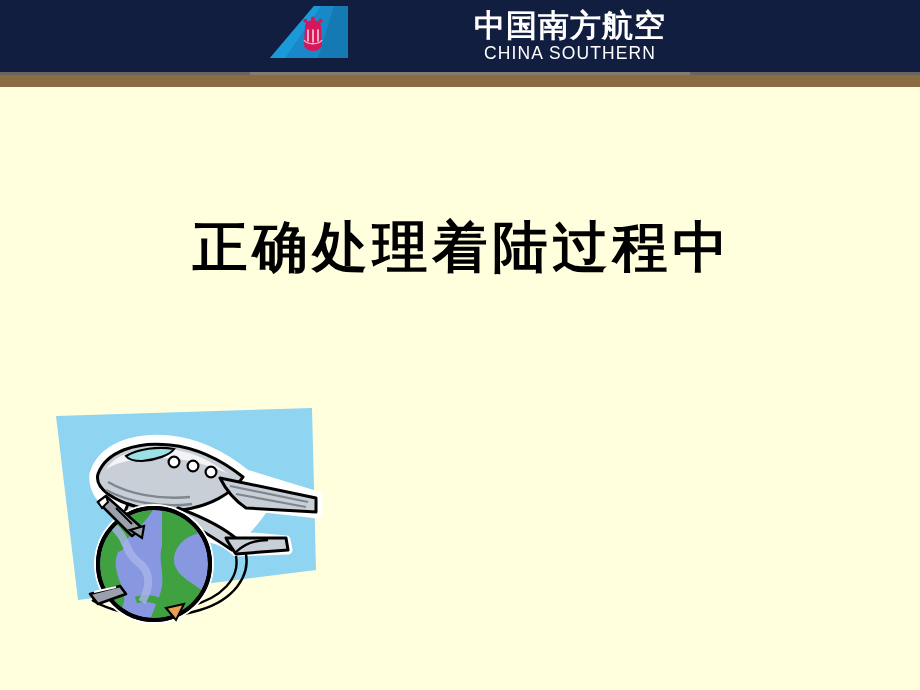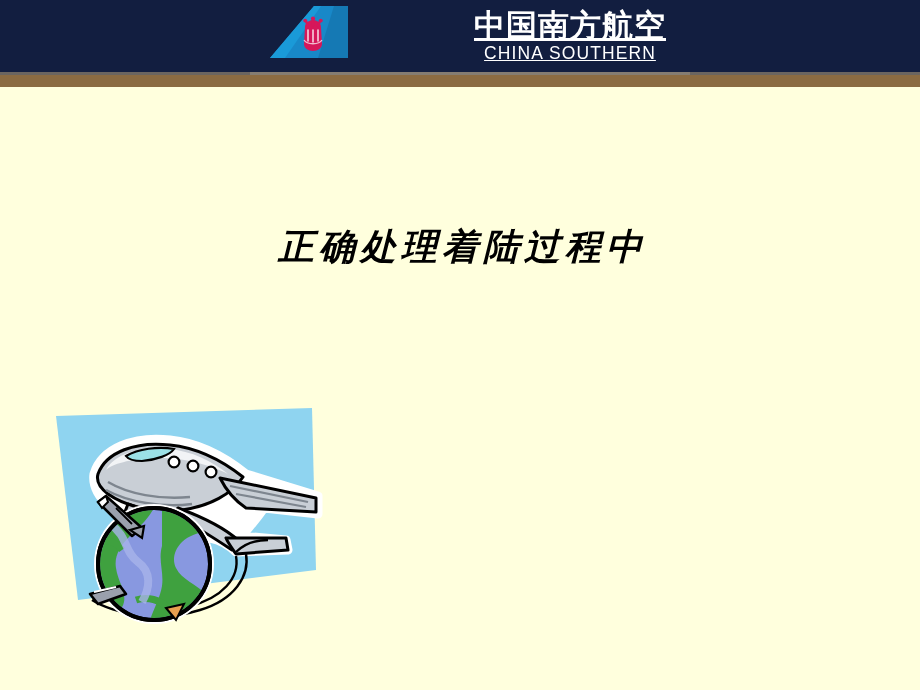--- a/index.html
+++ b/index.html
@@ -65,21 +65,20 @@
   
   .wordmark {
     position: absolute;
     left: 470px;
     top: 8px;
     width: 200px;
     height: 58px;
     color: #FFFFFF;
     text-align: center;
     user-select: none;
-    text-decoration: underline;
   }
   .wordmark-cn {
     display: block;
     font-family: "DejaVu Sans", "Liberation Sans", sans-serif;
     font-size: 31px;
     line-height: 34px;
     font-weight: 700;
     letter-spacing: 1px;
     white-space: nowrap;
   }
@@ -100,27 +99,26 @@
     left: 0;
     top: 208px;
     width: 920px;
     text-align: center;
     color: #000000;
     user-select: none;
   }
   .title-line {
     display: block;
     font-family: "DejaVu Sans", "Liberation Sans", sans-serif;
-    font-size: 36px;
+    font-size: 55px;
     line-height: 78px;
     font-weight: 700;
     letter-spacing: 5px;
     text-indent: 5px;
     white-space: nowrap;
-    font-style: italic;
   }
 
   
   .clipart {
     position: absolute;
     left: 50px;
     top: 404px;
     width: 292px;
     height: 240px;
   }

